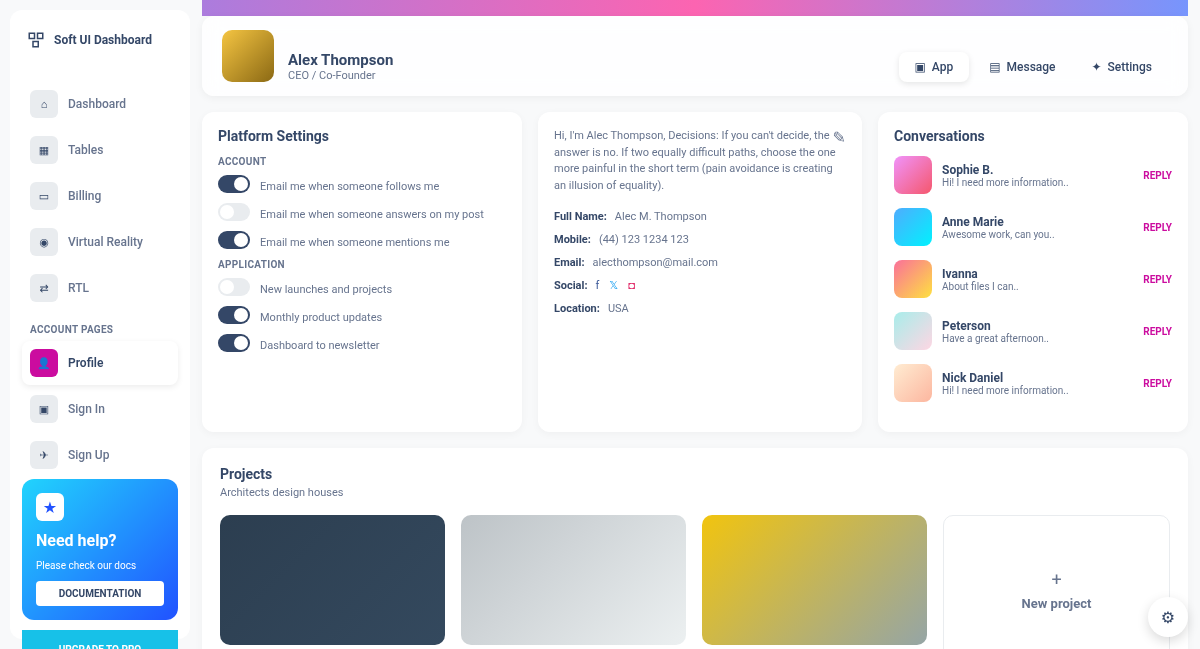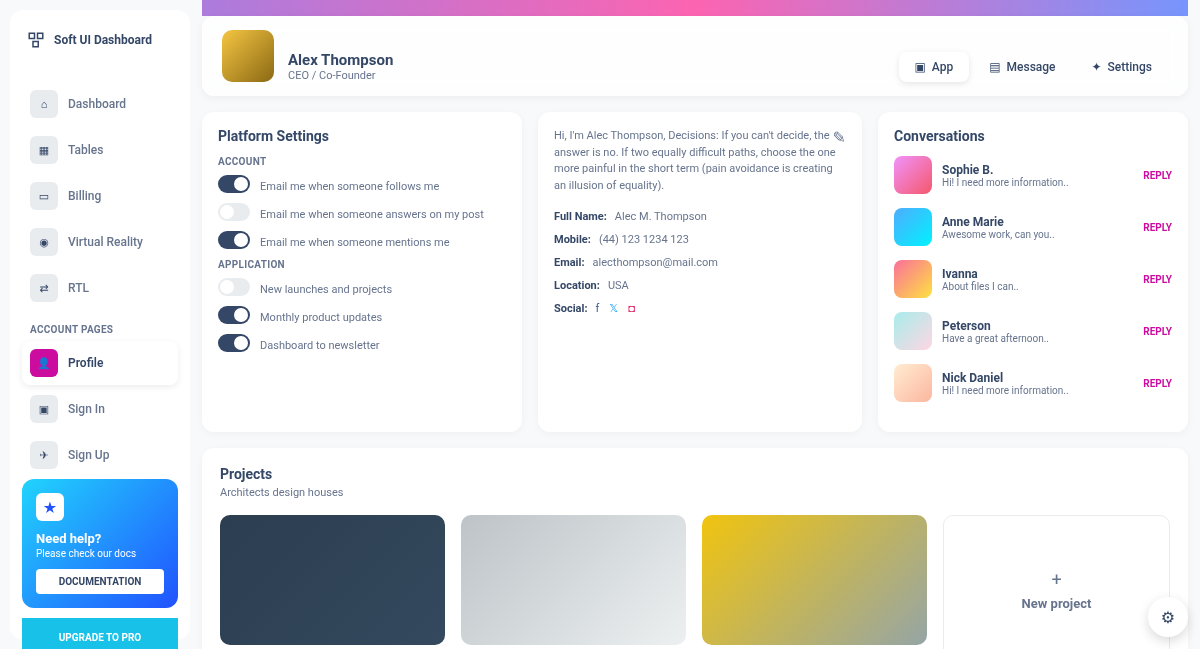--- a/index.html
+++ b/index.html
@@ -12,21 +12,21 @@
 .nav-item{display:flex;align-items:center;gap:10px;padding:8px;border-radius:8px;cursor:pointer;margin-bottom:2px}
 .nav-item.active{background:#fff;box-shadow:0 2px 6px rgba(0,0,0,.08)}
 .nav-icon{width:28px;height:28px;background:#e9ecef;border-radius:6px;display:flex;align-items:center;justify-content:center;font-size:11px;color:#344767}
 .nav-item.active .nav-icon{background:#cb0c9f;color:#fff}
 .nav-label{font-size:12px;color:#67748e;font-weight:500}
 .nav-item.active .nav-label{color:#344767;font-weight:600}
 .section-label{font-size:10px;font-weight:700;color:#67748e;margin:12px 0 6px 8px;letter-spacing:.3px}
 .sidebar-footer{margin-top:auto}
 .help-card{background:linear-gradient(135deg,#21d4fd,#2152ff);border-radius:12px;padding:14px;margin-bottom:10px}
 .help-icon{width:28px;height:28px;background:#fff;border-radius:6px;display:flex;align-items:center;justify-content:center;margin-bottom:10px;color:#2152ff}
-.help-title{color:#fff;font-size:13px;font-weight:700;margin-bottom:2px}
+.help-title{color:#fff;font-size:16px;font-weight:700;margin-bottom:10px}
 .help-sub{color:#fff;font-size:10px;margin-bottom:10px}
 .doc-btn{background:#fff;color:#344767;border:none;border-radius:4px;padding:7px;width:100%;font-size:10px;font-weight:700;cursor:pointer}
 .upgrade-btn{background:#17c1e8;color:#fff;border:none;border-radius:0;padding:14px;width:100%;font-size:10px;font-weight:700;cursor:pointer}
 .main{flex:1;padding:0 12px;overflow-y:auto}
 .banner{height:16px;background:linear-gradient(90deg,#7928ca,#ff0080,#2152ff);opacity:.6}
 .profile-header{background:rgba(255,255,255,.85);backdrop-filter:blur(10px);border-radius:12px;padding:14px 20px;margin-bottom:16px;display:flex;align-items:flex-end;box-shadow:0 2px 8px rgba(0,0,0,.05)}
 .avatar{width:52px;height:52px;border-radius:10px;background:linear-gradient(135deg,#f5c542,#8b6914);margin-right:14px}
 .profile-name{font-size:15px;font-weight:700;color:#344767}
 .profile-role{font-size:11px;color:#67748e}
 .header-tabs{margin-left:auto;display:flex;gap:4px}
@@ -204,31 +204,31 @@
         </div>
       <div class="info-row">
           <span class="info-key">Mobile:</span>
           <span class="info-val">(44) 123 1234 123</span>
         </div>
       <div class="info-row">
           <span class="info-key">Email:</span>
           <span class="info-val">alecthompson@mail.com</span>
         </div>
       <div class="info-row">
-          <span class="info-key">Location:</span>
-          <span class="info-val">USA</span>
-        </div>
-      <div class="info-row">
           <span class="info-key">Social:</span>
         <div class="social-icons">
           <span style="color:#3b5998">f</span>
           <span style="color:#1da1f2">𝕏</span>
           <span style="color:#e1306c">◘</span>
         </div>
       </div>
+      <div class="info-row">
+          <span class="info-key">Location:</span>
+          <span class="info-val">USA</span>
+        </div>
     </div>
 
     <div class="card conv-card">
       <div class="card-title">Conversations</div>
       <div id="conv-list">
           <div class="conv-item">
             <div class="conv-avatar c1"></div>
             <div>
               <div class="conv-name">Sophie B.</div>
               <div class="conv-msg">Hi! I need more information..</div>

